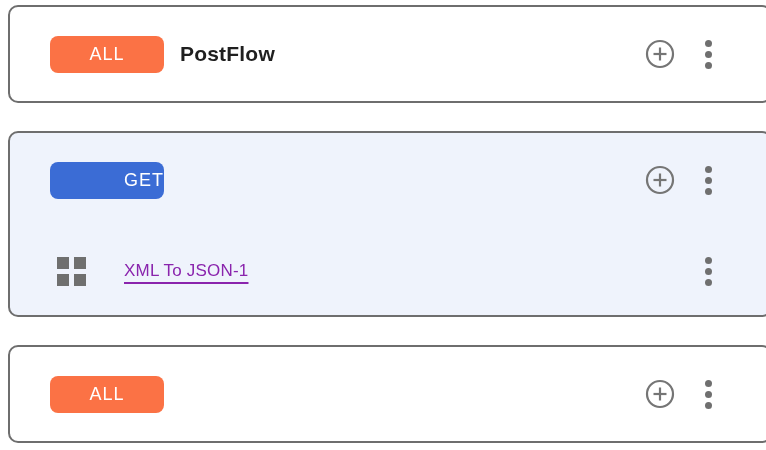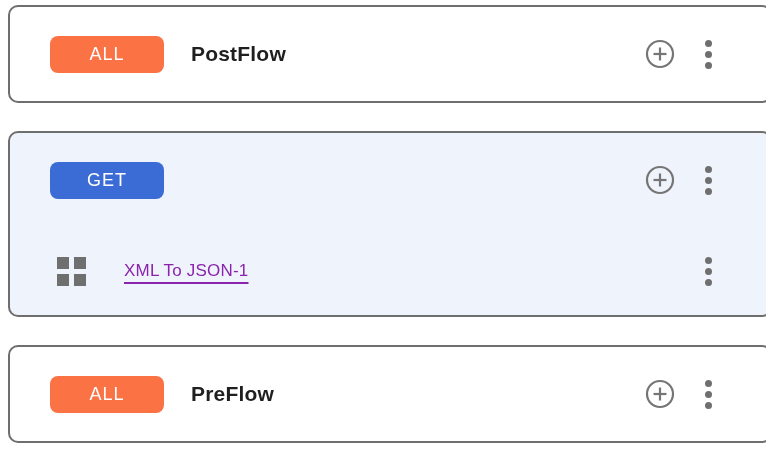--- a/index.html
+++ b/index.html
@@ -39,24 +39,24 @@
     border-radius: 8px;
     display: flex;
     align-items: center;
     justify-content: center;
     color: #ffffff;
     font-size: 18px;
     letter-spacing: 1px;
     flex: none;
   }
   .badge-all { background: #fb7245; }
-  .badge-get { background: #3b6cd5; }
+  .badge-get { background: #3b6cd5; justify-content: flex-end; }
 
   .flow-title {
-    margin-left: 27px;
+    margin-left: 16px;
     font-size: 21px;
     font-weight: bold;
     color: #1f1f1f;
     letter-spacing: 0.2px;
   }
 
   .icon-group {
     margin-left: auto;
     display: flex;
     align-items: center;
@@ -180,21 +180,20 @@
         </button>
       </span>
     </div>
   </div>
 
   <div class="flow-card">
     <div class="flow-row">
       <span class="method-badge badge-all">
         <span>ALL</span>
       </span>
-      <span class="flow-title">PreFlow</span>
       <span class="icon-group">
         <button class="add-btn">
           <span>
             <svg class="plus-svg" width="30" height="30" viewBox="0 0 30 30">
               <circle cx="15" cy="15" r="13" fill="none" stroke="#757575" stroke-width="2.2"></circle>
               <line x1="8.5" y1="15" x2="21.5" y2="15" stroke="#757575" stroke-width="2.2"></line>
               <line x1="15" y1="8.5" x2="15" y2="21.5" stroke="#757575" stroke-width="2.2"></line>
             </svg>
           </span>
         </button>

